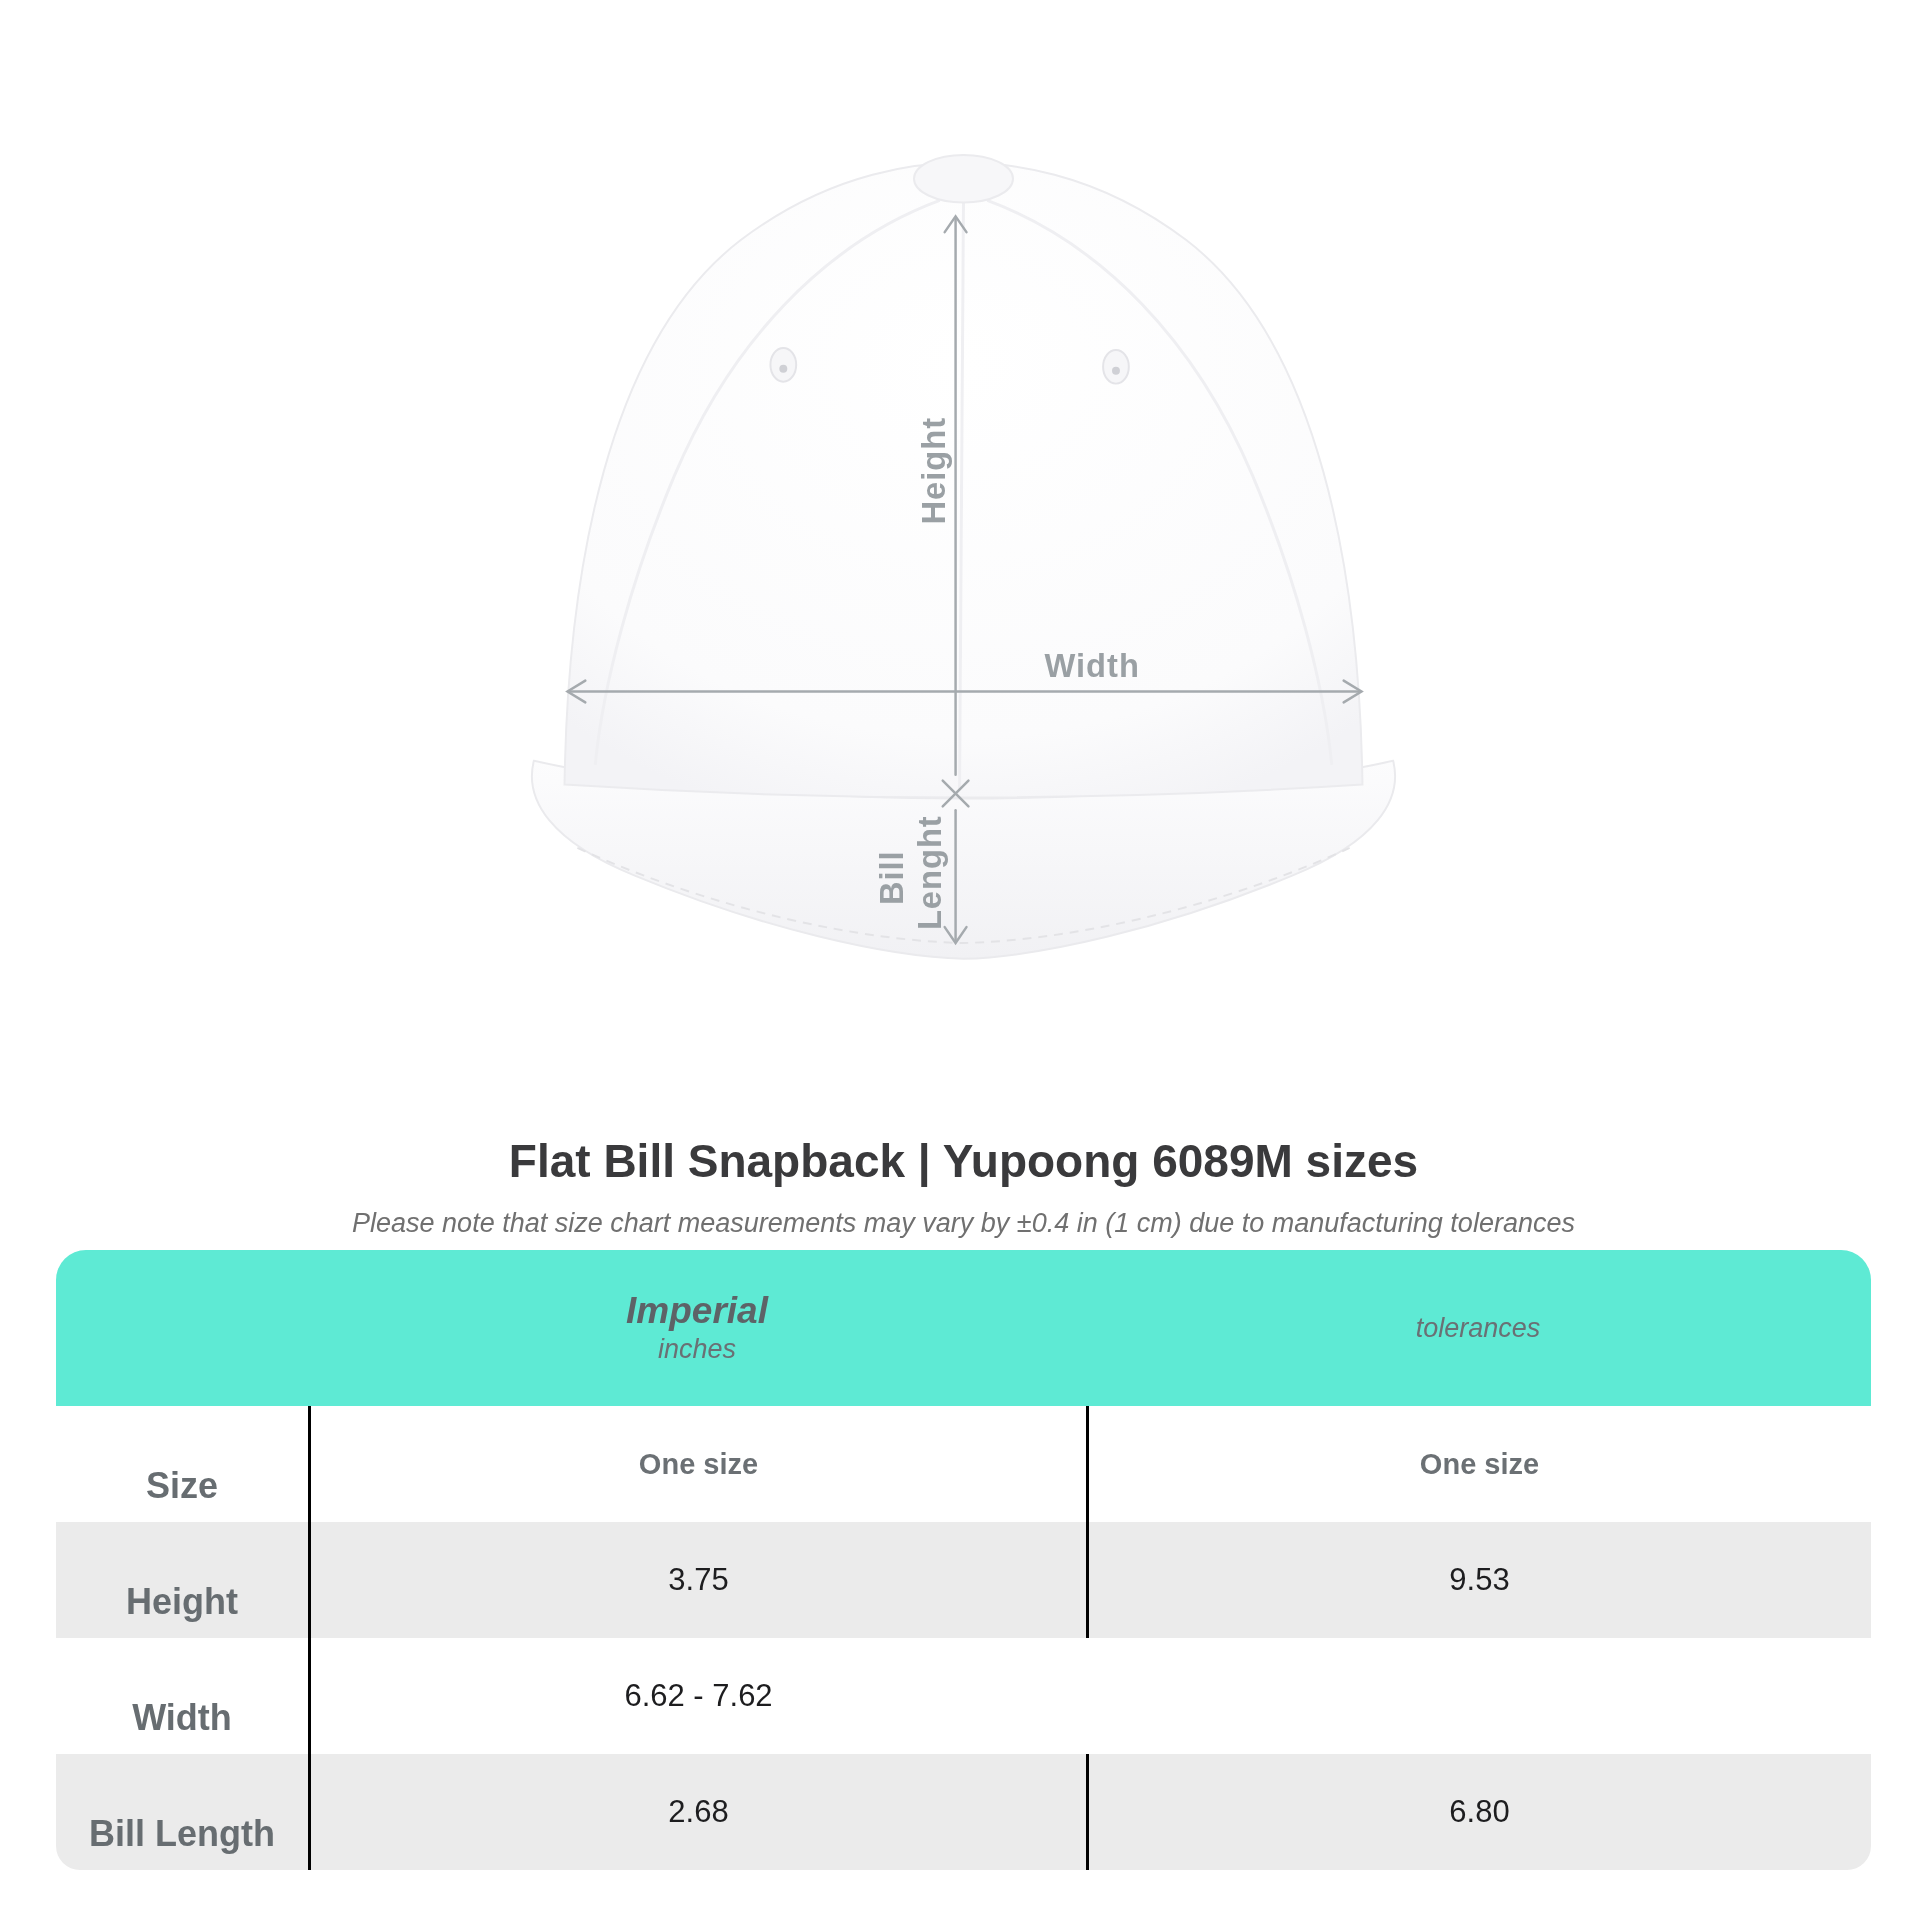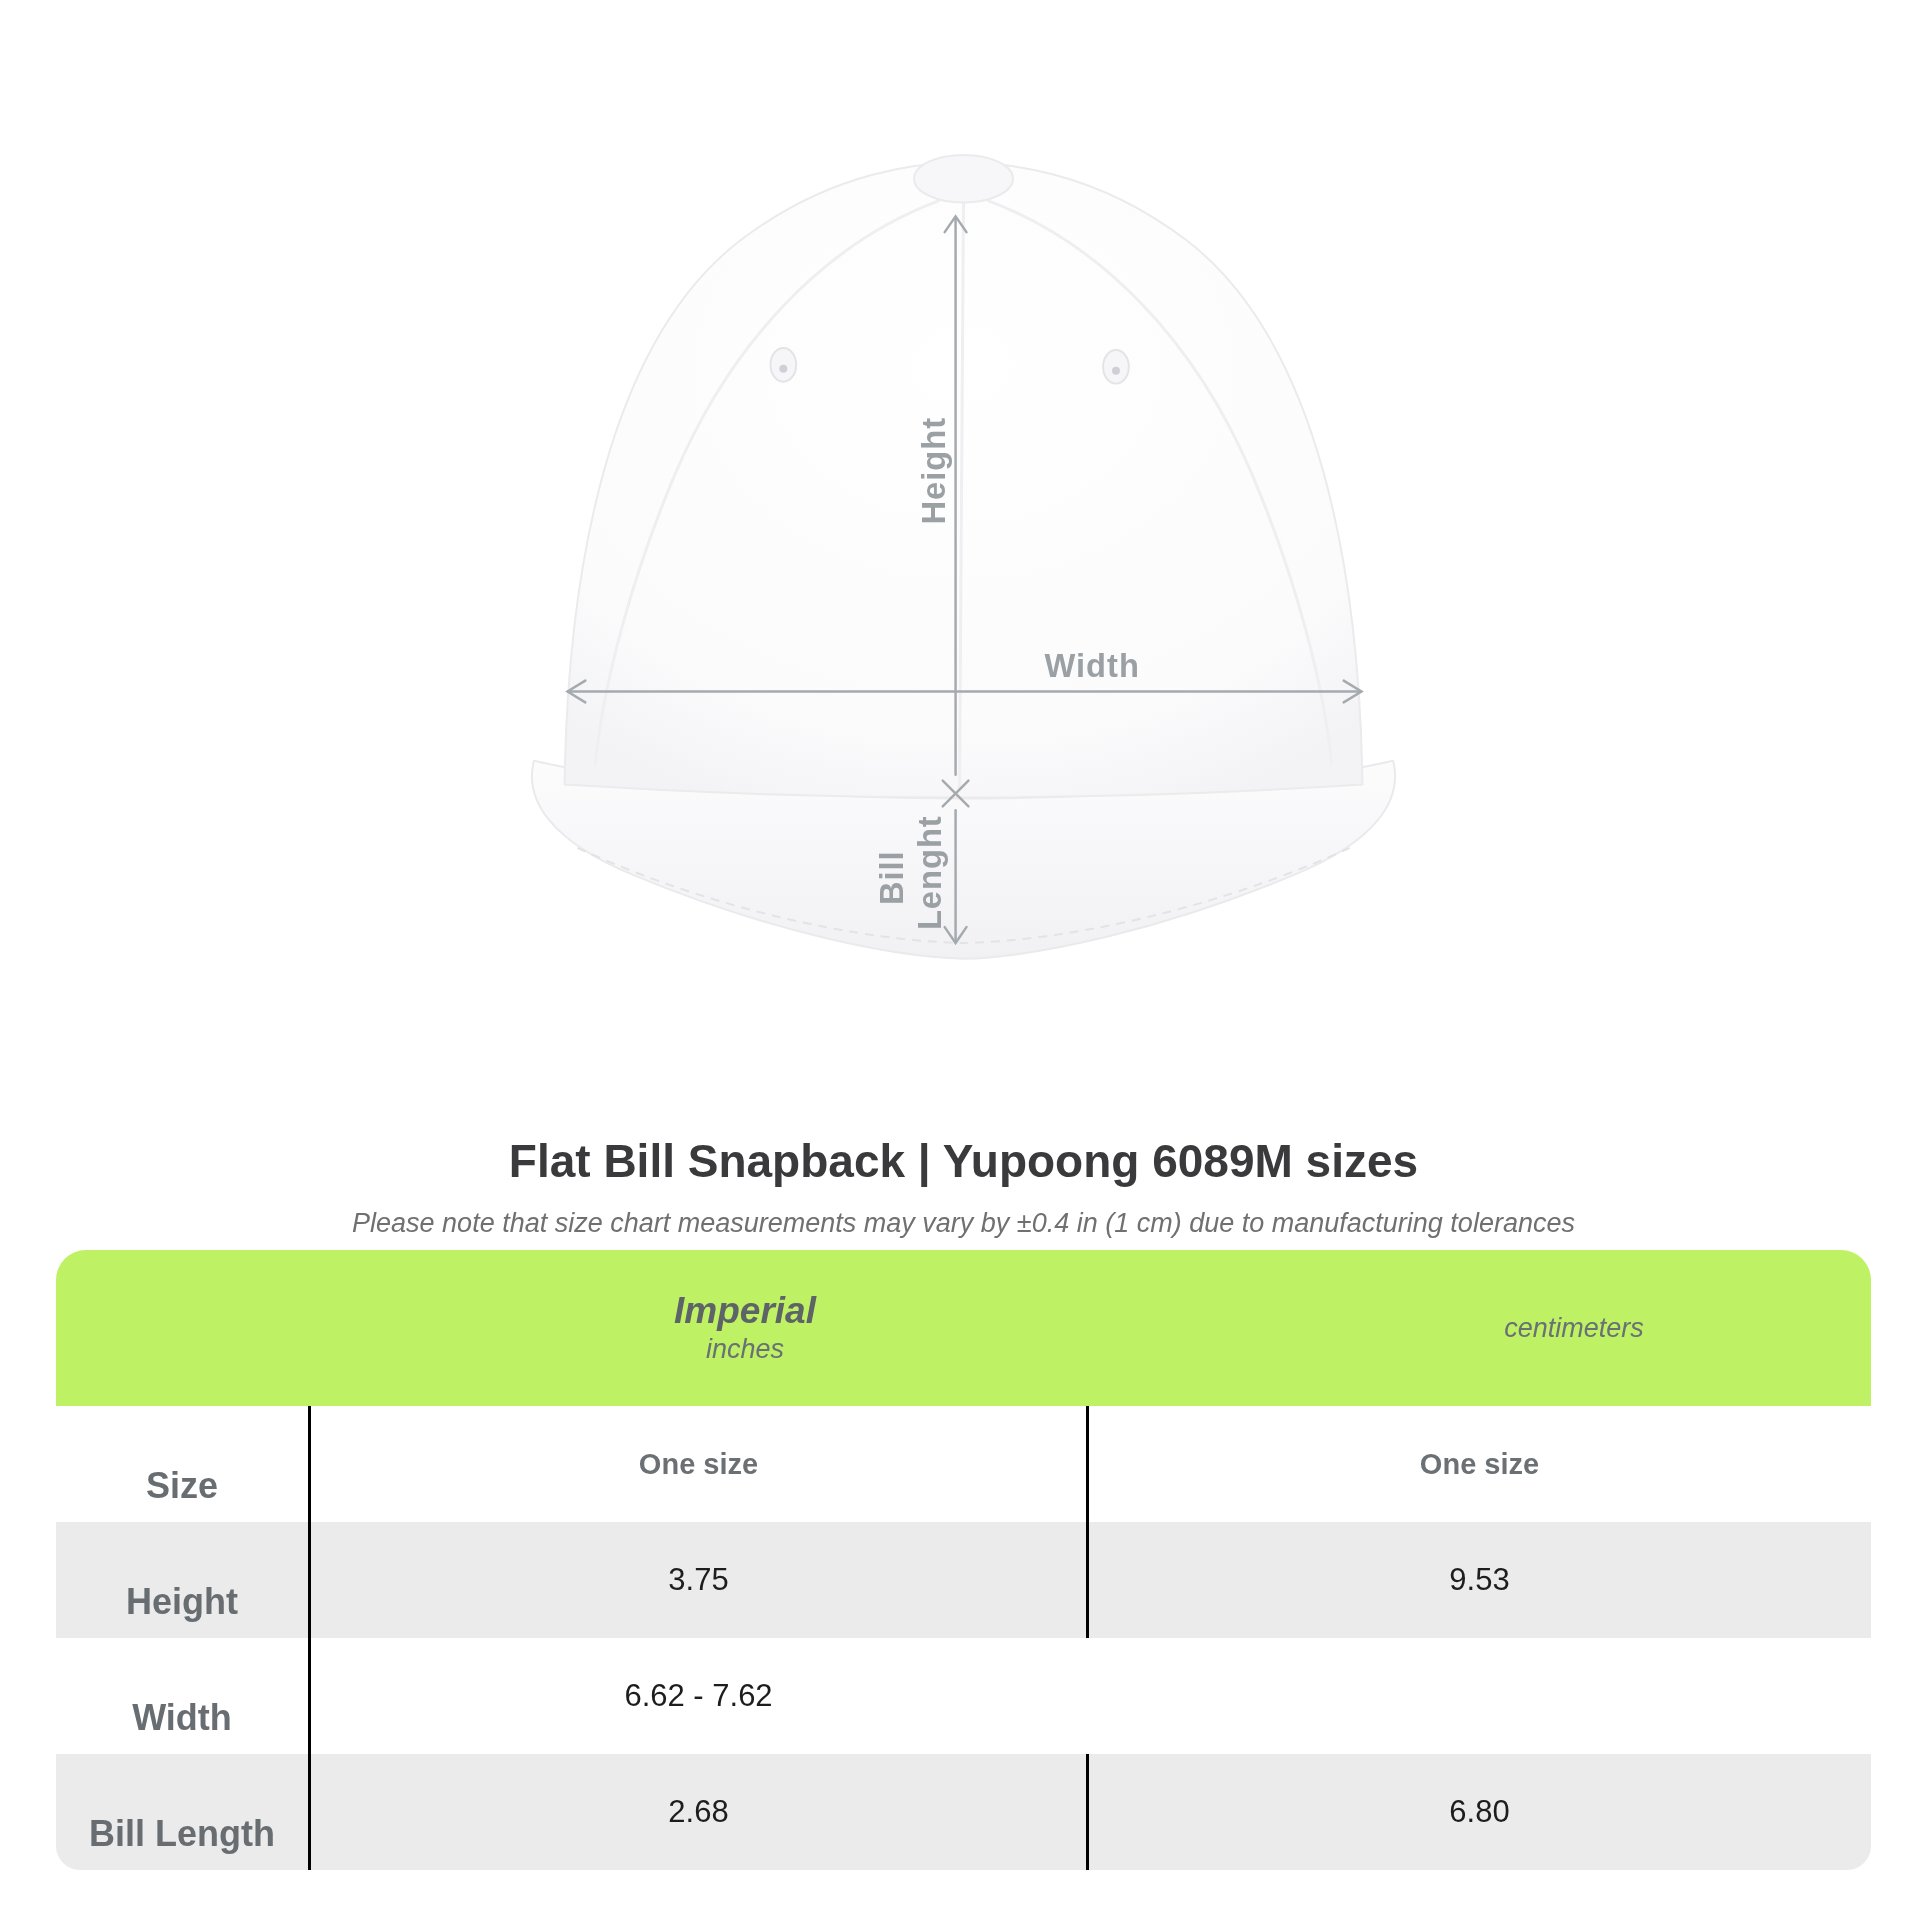--- a/index.html
+++ b/index.html
@@ -60,23 +60,22 @@
     top: 1250px;
     width: 1815px;
     border-radius: 30px 30px 24px 24px;
     overflow: hidden;
     color: #676d71;
   }
   .thead {
     display: grid;
     grid-template-columns: 252px 778px 784px;
     height: 156px;
-    background: #bef264;
+    background: #5eead4;
     align-items: center;
-    gap: 48px;
   }
   .hgroup { text-align: center; }
   .hname {
     font-size: 37px;
     font-weight: bold;
     font-style: italic;
     color: #5d6367;
     line-height: 42px;
   }
   .hunit {
@@ -190,21 +189,21 @@
   </header>
 
   <section class="size-table">
     <div class="thead">
       <div class="hgroup"></div>
       <div class="hgroup">
         <div class="hname">Imperial</div>
         <div class="hunit">inches</div>
       </div>
       <div class="hgroup">
-        <div class="hunit">centimeters</div>
+        <div class="hunit">tolerances</div>
       </div>
     </div>
 
     <div class="trow">
       <div class="cell rowlabel">Size</div>
       <div class="cell value">
           <span class="onesize">One size</span>
         </div>
       <div class="cell value">
           <span class="onesize">One size</span>

